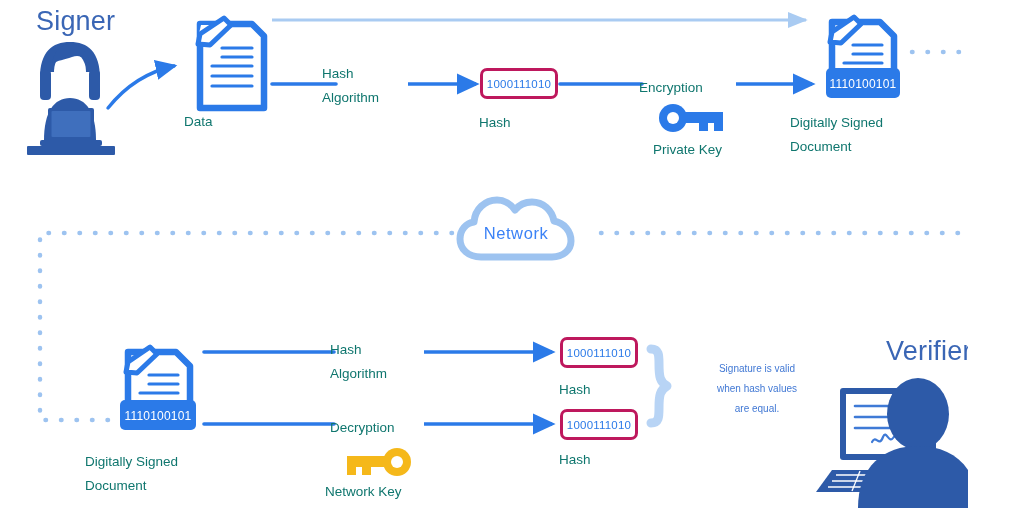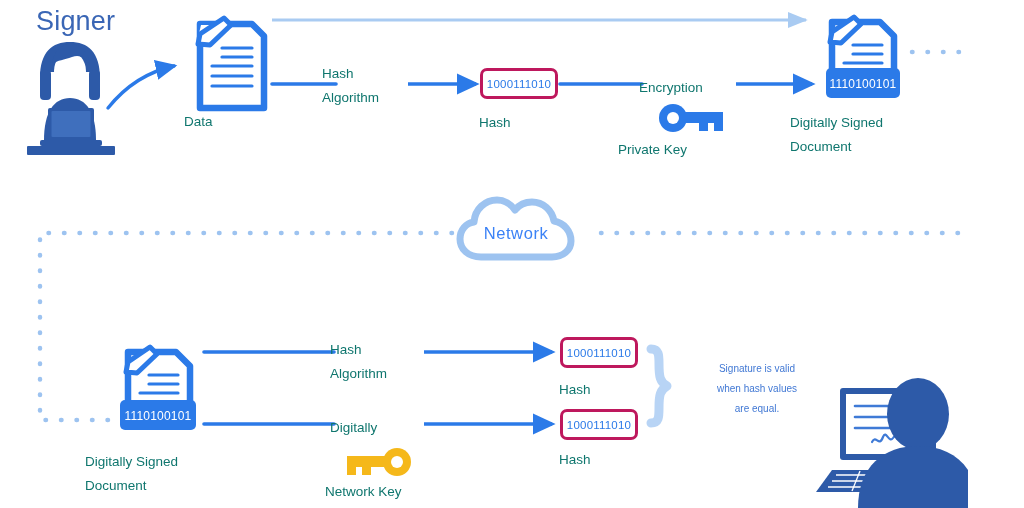--- a/index.html
+++ b/index.html
@@ -255,45 +255,46 @@
   <div class="lbl" style="left:184px; top:110px; width:96px;">Data</div>
 
   <div class="lbl" style="left:322px; top:62px; width:100px;">Hash
 Algorithm</div>
 
   <div class="hashbox" style="left:480px; top:68px; width:78px; height:31px;">1000111010</div>
   <div class="lbl" style="left:479px; top:111px; width:80px;">Hash</div>
 
   <div class="lbl" style="left:639px; top:76px; width:100px;">Encryption</div>
 
-  <div class="lbl" style="left:618px; top:138px; width:110px;">Private Key</div>
+  <div class="lbl" style="left:653px; top:138px; width:110px;">Private Key</div>
 
   <div class="docbin" style="left:826px; top:77px; width:74px;">1110100101</div>
 
   <div class="lbl" style="left:790px; top:111px; width:146px;">Digitally Signed
 Document</div>
 
   <div class="cloud-text" style="left:481px; top:224px; width:70px; text-align:center;">Network</div>
 
   <div class="docbin" style="left:120px; top:409px; width:76px;">1110100101</div>
 
   <div class="lbl" style="left:85px; top:450px; width:146px;">Digitally Signed
 Document</div>
 
   <div class="lbl" style="left:330px; top:338px; width:98px;">Hash
 Algorithm</div>
 
-  <div class="lbl" style="left:330px; top:416px; width:98px;">Digitally</div>
+  <div class="lbl" style="left:330px; top:416px; width:98px;">Decryption</div>
 
   <div class="lbl" style="left:325px; top:480px; width:110px;">Network Key</div>
 
   <div class="hashbox" style="left:560px; top:337px; width:78px; height:31px;">1000111010</div>
   <div class="lbl" style="left:559px; top:378px; width:80px;">Hash</div>
 
   <div class="hashbox" style="left:560px; top:409px; width:78px; height:31px;">1000111010</div>
   <div class="lbl" style="left:559px; top:448px; width:80px;">Hash</div>
 
   <div class="valid-text" style="left:683px; top:359px; width:148px;">Signature is valid
 when hash values
 are equal.</div>
 
+  <div class="title" style="left:886px; top:336px;">Verifier</div>
 
 </div>
 
 </body></html>

